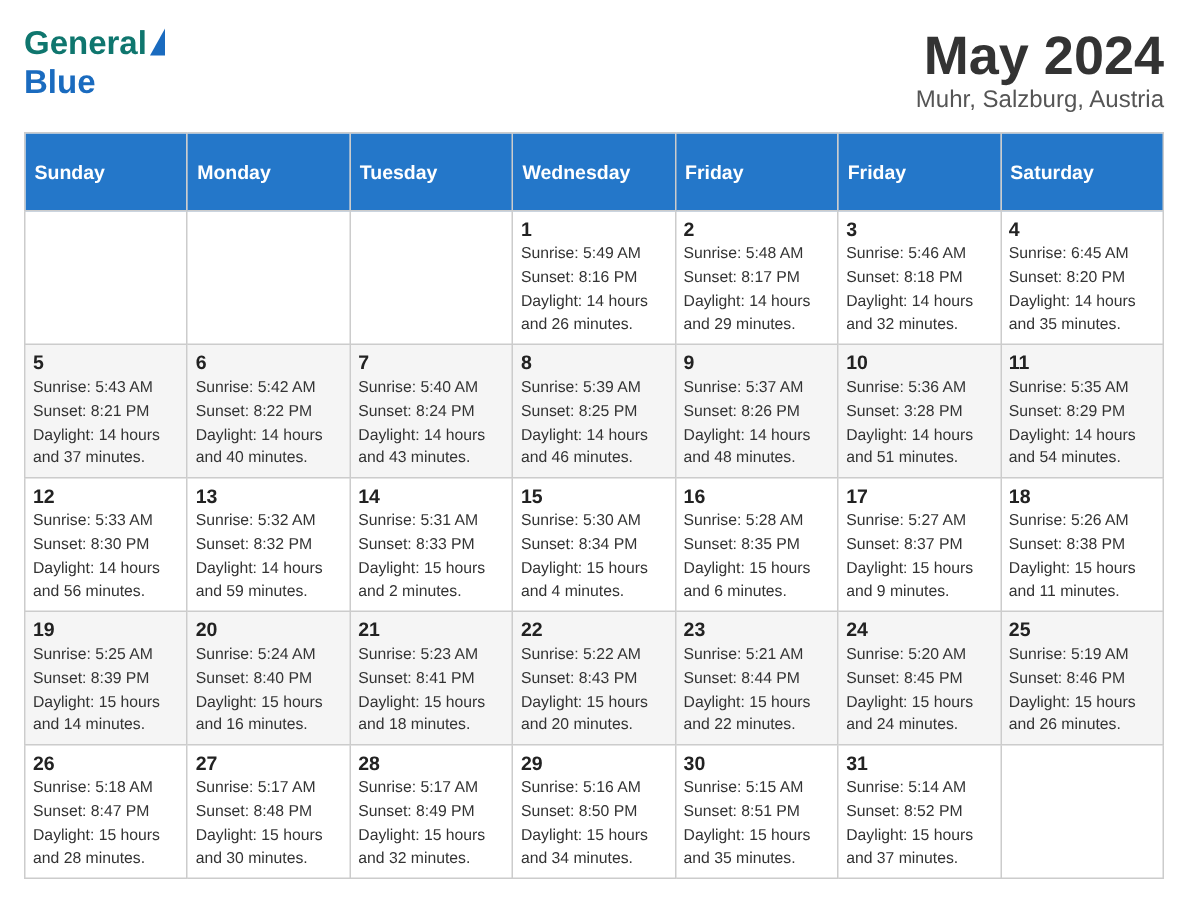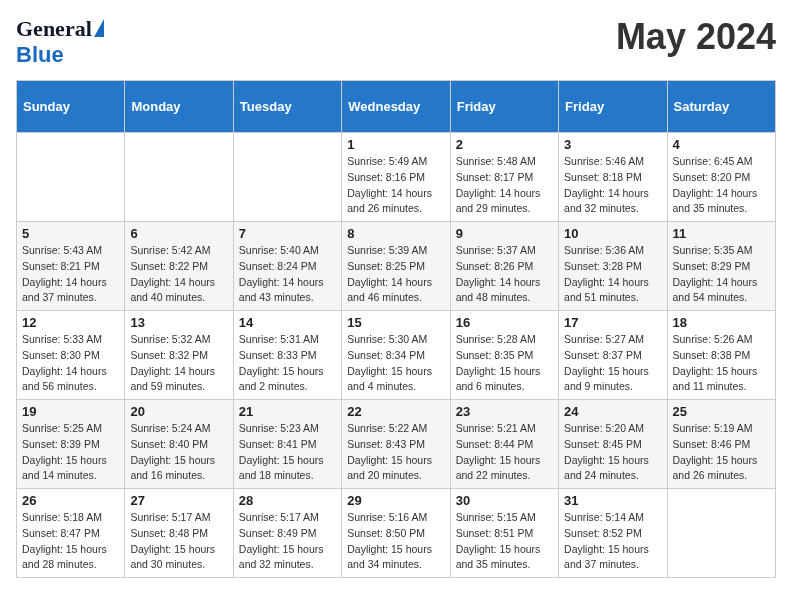--- a/index.html
+++ b/index.html
@@ -21,22 +21,21 @@
       flex-direction: column;
       align-items: flex-start;
     }
     .logo-text {
       display: flex;
       align-items: center;
     }
     .logo-general {
       font-size: 22px;
       font-weight: bold;
-      color: #0f172a;
-      font-family: Liberation Serif, serif;
+      color: #0f766e;
     }
     .logo-blue {
       font-size: 22px;
       font-weight: bold;
       color: #1a6bbf;
     }
     .logo-triangle {
       width: 0;
       height: 0;
       border-left: 10px solid transparent;
@@ -103,20 +102,21 @@
 <div class="header">
   <div class="logo">
     <div class="logo-text">
       <span class="logo-general">General</span>
       <div class="logo-triangle"></div>
     </div>
     <span class="logo-blue">Blue</span>
   </div>
   <div class="title-block">
     <div class="month-title">May 2024</div>
+    <div class="location-title">Muhr, Salzburg, Austria</div>
   </div>
 </div>
 
 <table class="calendar">
   <thead>
     <tr>
     <th>Sunday</th>
         <th>Monday</th>
         <th>Tuesday</th>
         <th>Wednesday</th>

